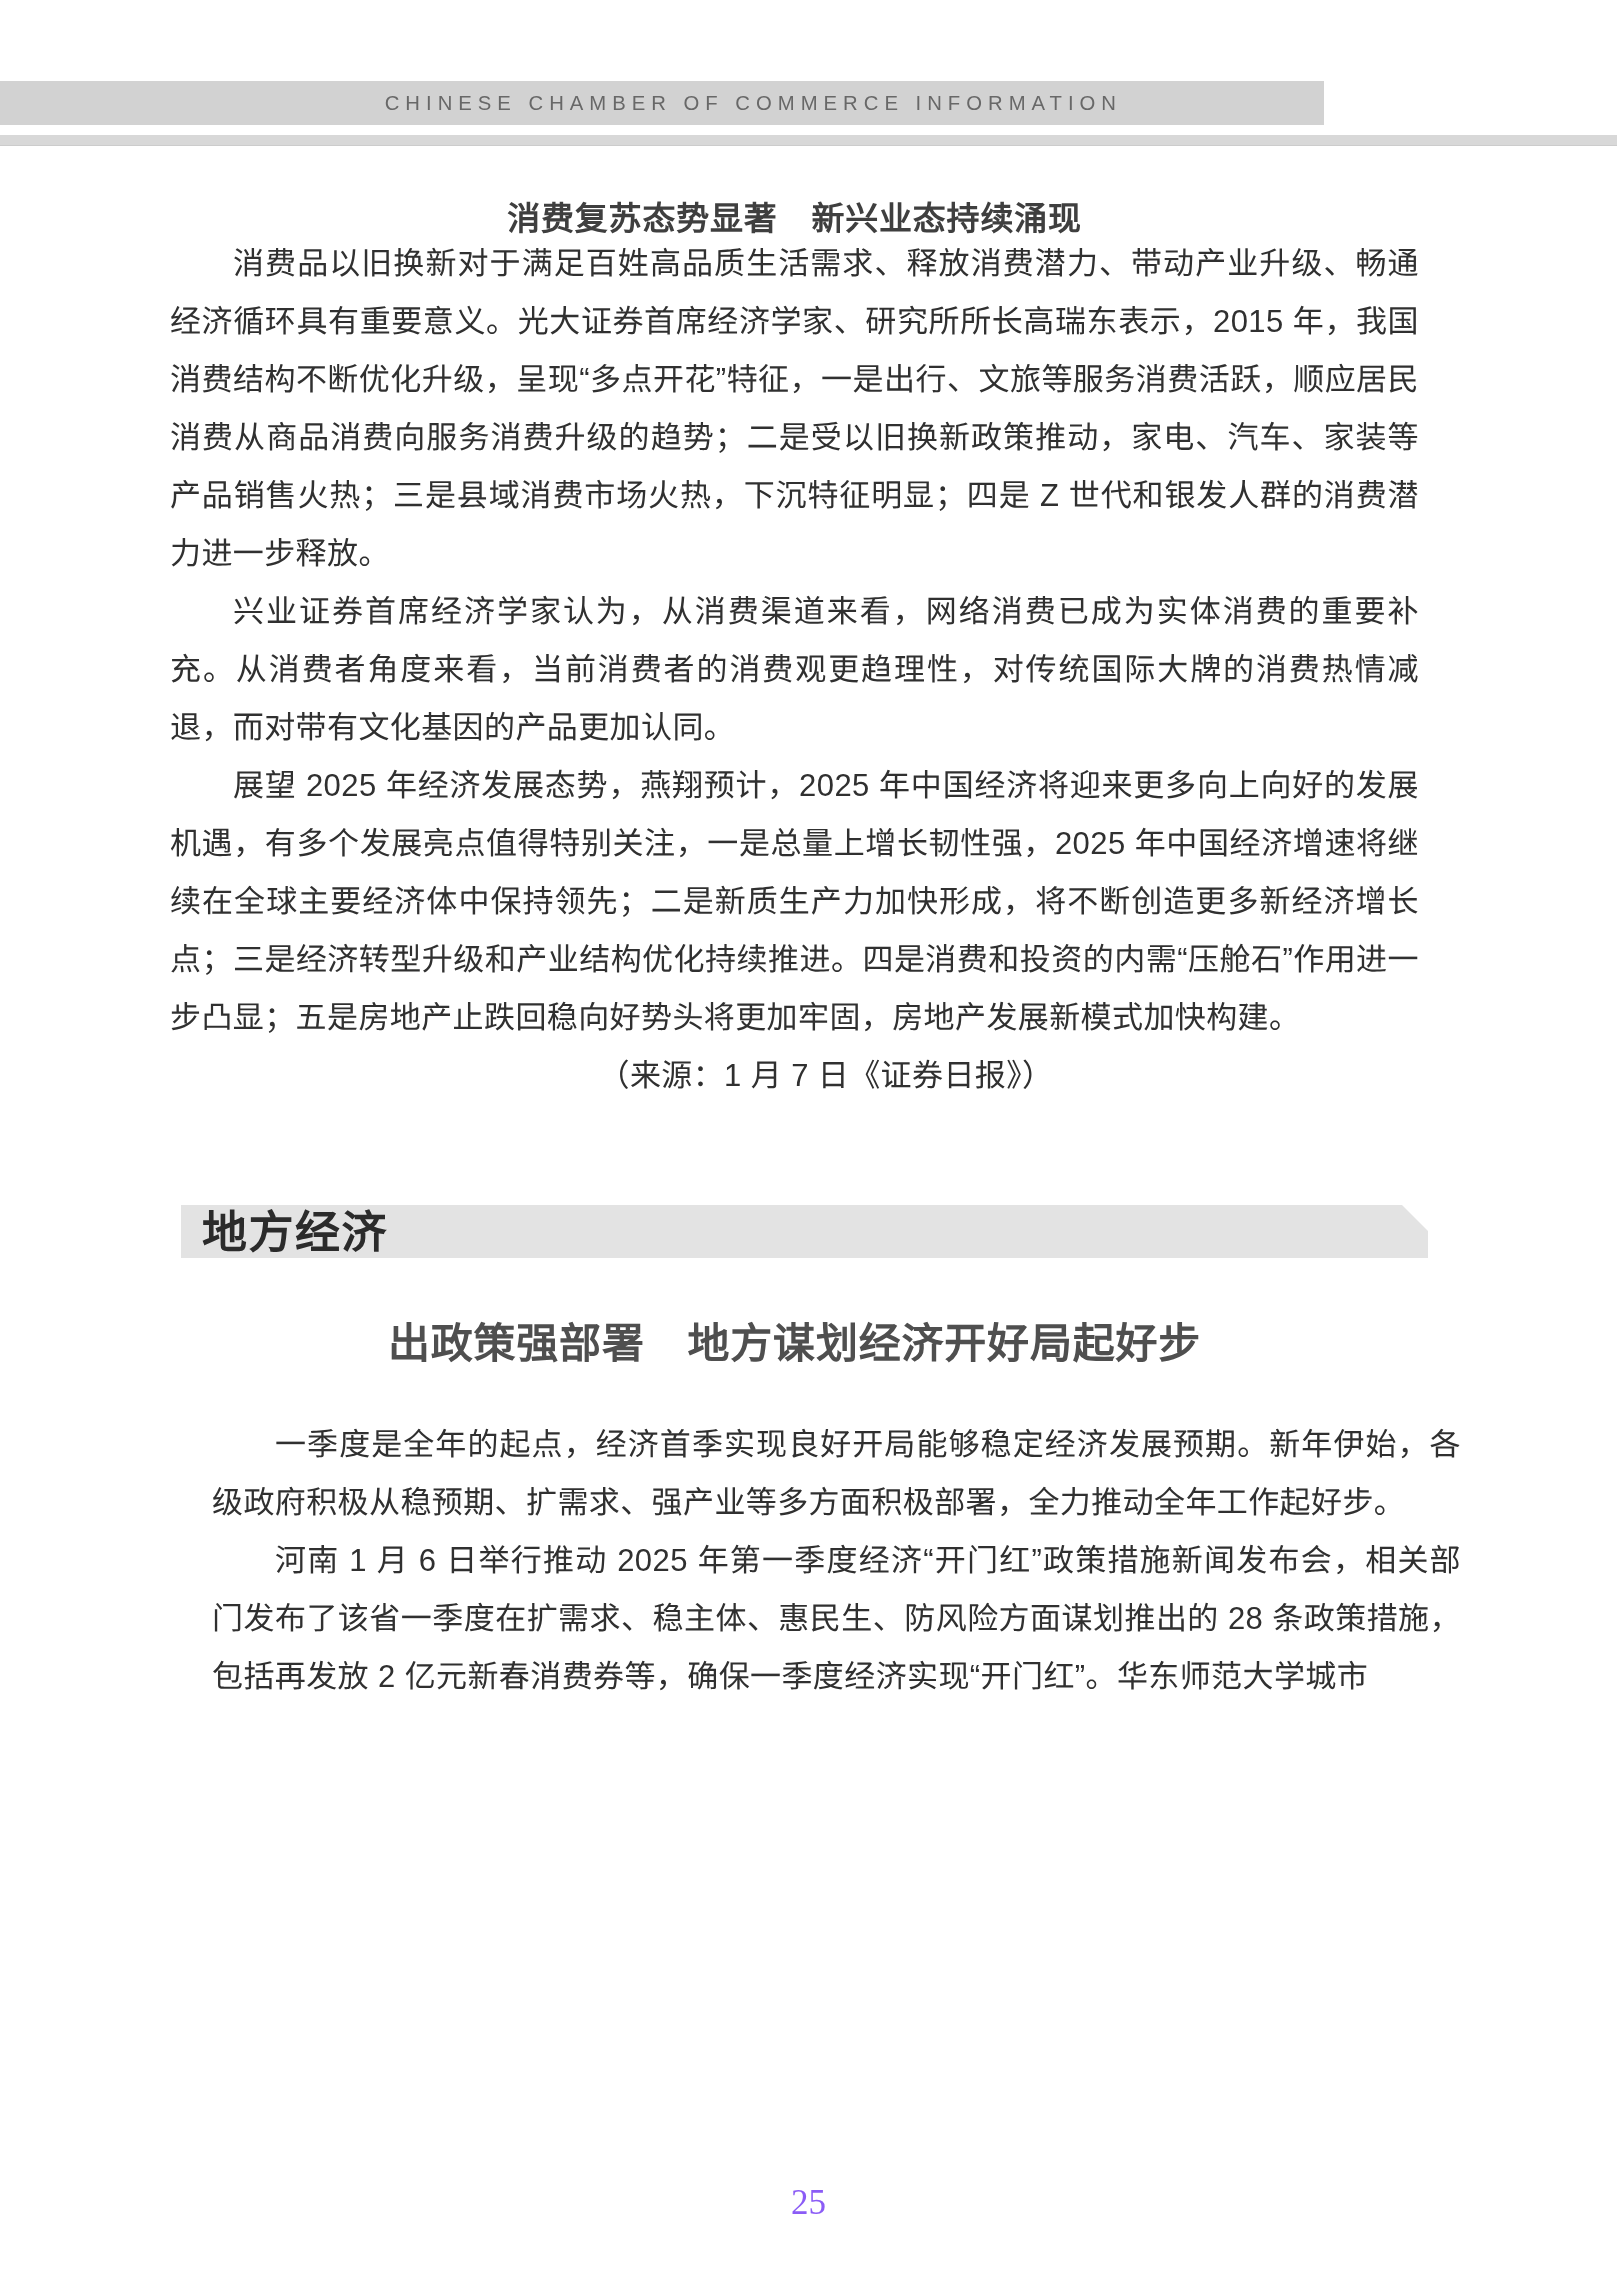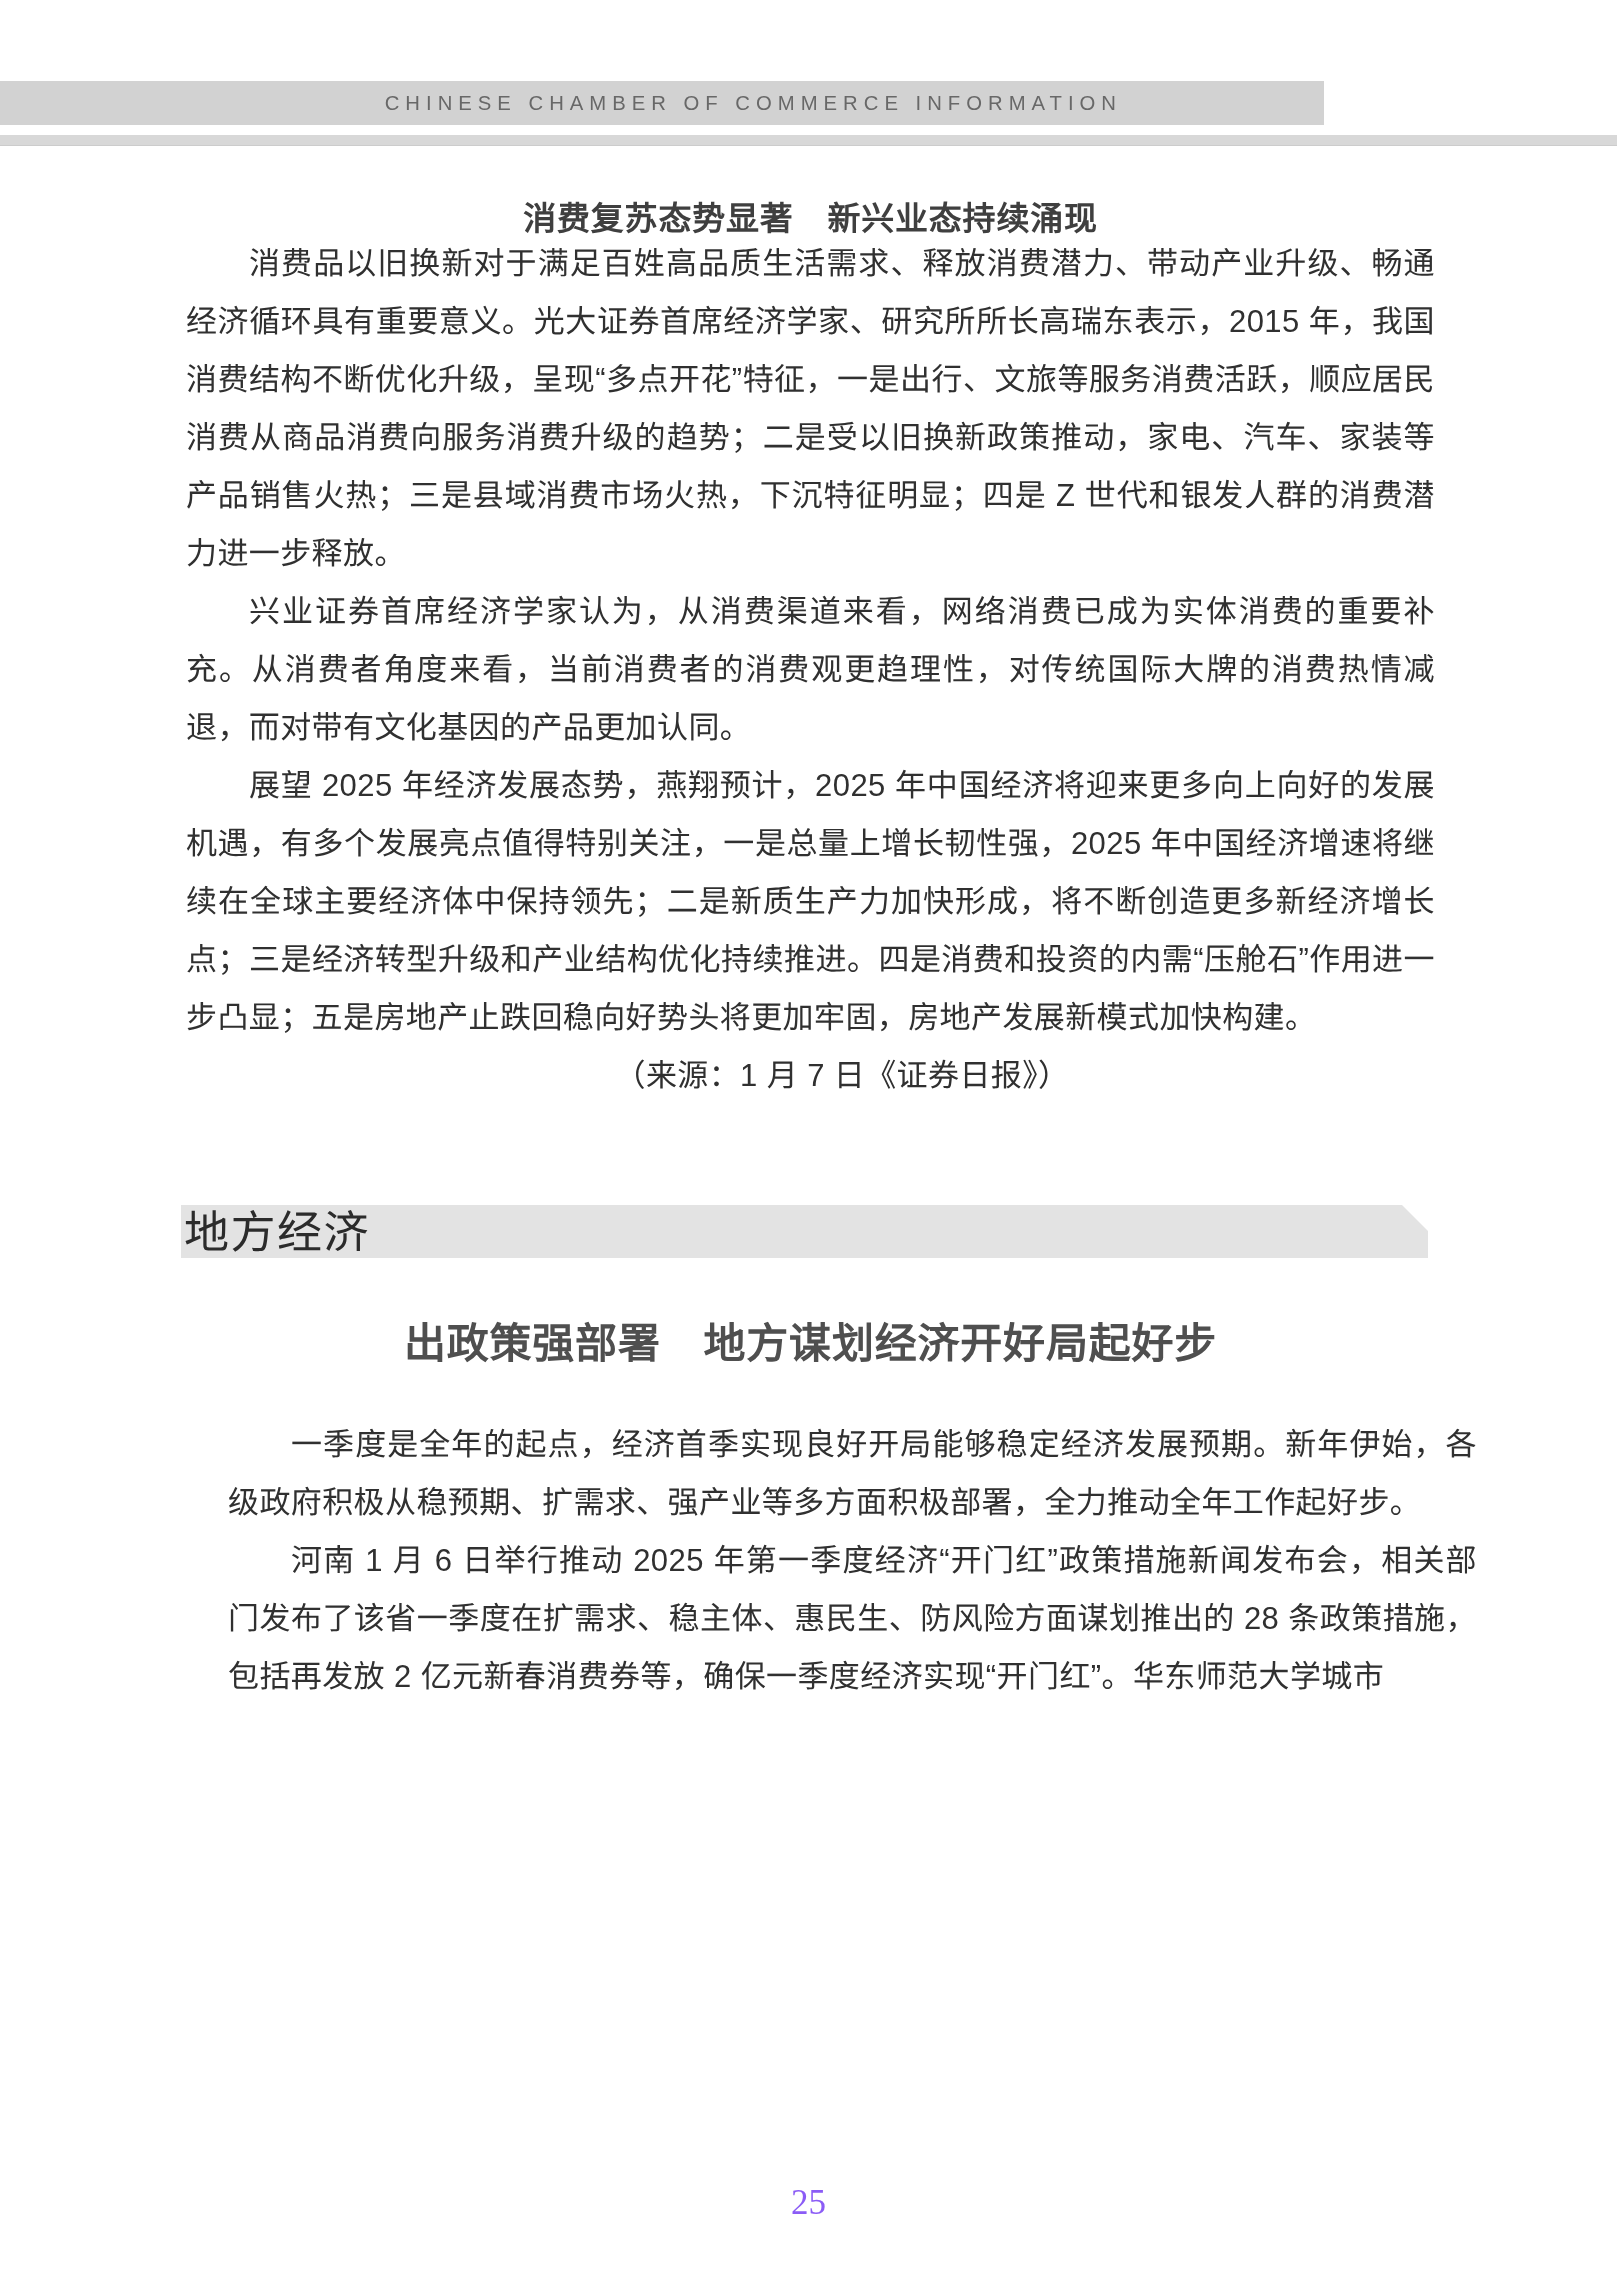--- a/index.html
+++ b/index.html
@@ -20,42 +20,42 @@
     position:absolute;right:202px;top:0;height:44px;line-height:44px;
     font-size:20.3px;letter-spacing:6px;color:#686868;
     font-family:"Liberation Sans",sans-serif;
     white-space:nowrap;
   }
   .band-thin{
     position:absolute;top:135px;left:0;width:1617px;height:9.8px;
     background:#d8d8d8;border-bottom:1.5px solid #cccccc;
   }
   
-  .content{position:absolute;left:186px;width:1249px;}
+  .content{position:absolute;left:170px;width:1249px;}
   
   .article1-title{
     top:190px;
     text-align:center;font-weight:bold;font-size:33px;line-height:58px;
     color:#3f3f3f;letter-spacing:0.8px;
   }
   .body-text{font-size:31px;line-height:58px;color:#303030;
     text-align:justify;text-justify:inter-ideograph;letter-spacing:0.4px;}
   .body-text p{margin:0;text-indent:63px;}
   .body1{top:235px;}
   .source-line{text-align:center;text-indent:0;}
   
   .section-bar{
     position:absolute;top:1205px;left:181px;width:1247px;height:53px;
     background:#e3e3e3;
     clip-path:polygon(0 0, calc(100% - 26px) 0, 100% 26px, 100% 100%, 0 100%);
   }
   .section-bar .section-label{
-    display:block;padding-left:3px;height:53px;line-height:56px;
+    display:block;padding-left:21px;height:53px;line-height:56px;
     font-family:"Liberation Serif","DejaVu Serif",serif;
-    font-weight:normal;font-size:45px;color:#2b2b2b;letter-spacing:1.5px;
+    font-weight:bold;font-size:45px;color:#2b2b2b;letter-spacing:1.5px;
   }
   
   .article2-title{
     top:1312px;
     text-align:center;font-weight:bold;font-size:42px;line-height:63px;
     color:#4f4f4f;letter-spacing:0.8px;
   }
   .body2{top:1416px;margin-left:42px;}
   .sub-heading{
     text-align:center;font-weight:bold;font-size:31px;line-height:58px;

